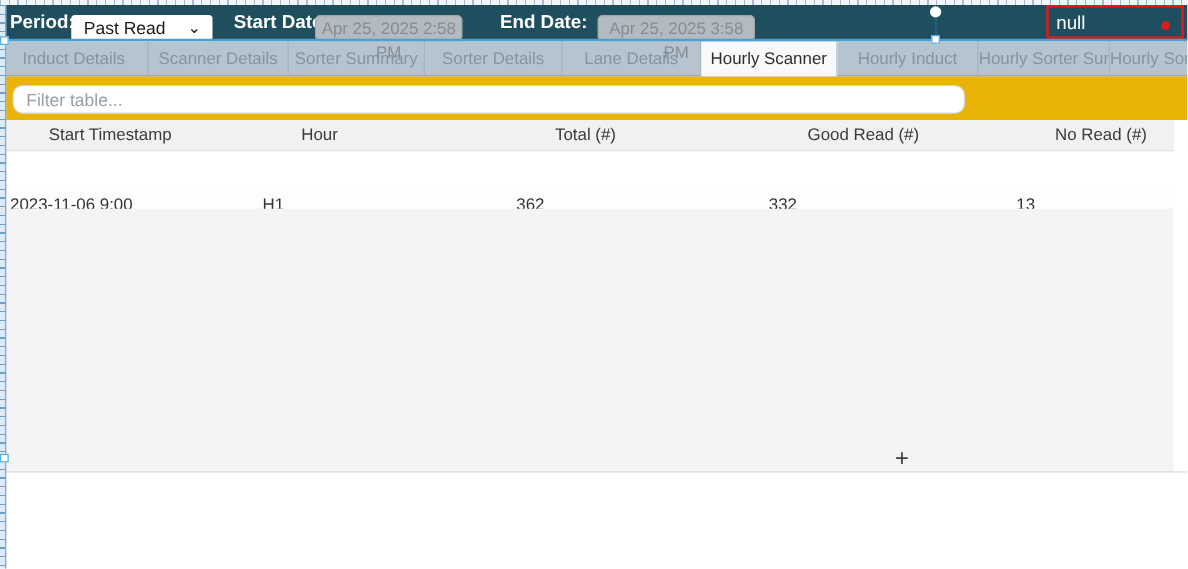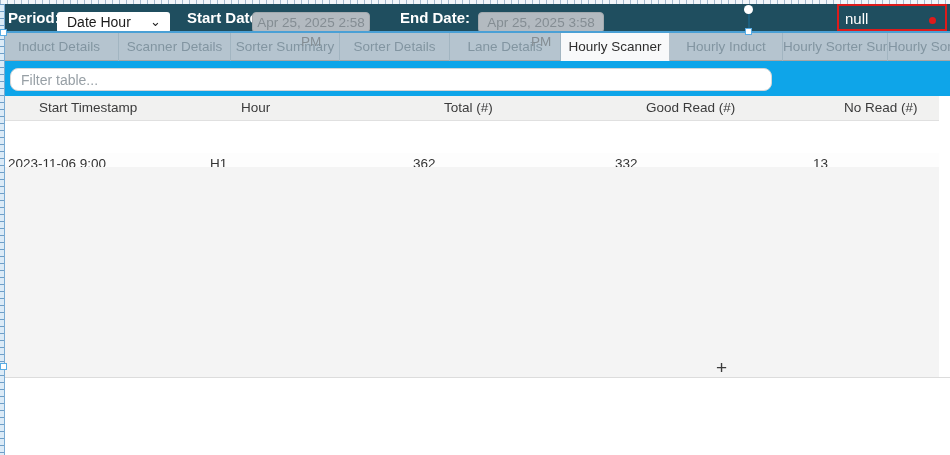--- a/index.html
+++ b/index.html
@@ -43,21 +43,21 @@
   .tabbar { position:absolute; left:0; top:33px; width:950px; height:28px; background:#b5c4cf;
     display:flex; border-bottom:1px solid #a6a6a6; z-index:5; }
   .tab { height:28px; line-height:28px; text-align:center; font-size:13.5px; color:#8295a1;
     border-right:1px solid #a2b5c1; overflow:hidden; white-space:nowrap; cursor:pointer; }
   .tab:nth-child(1){width:119px;} .tab:nth-child(2){width:112px;} .tab:nth-child(3){width:109px;}
   .tab:nth-child(4){width:110px;} .tab:nth-child(5){width:111px;} .tab:nth-child(6){width:109px;}
   .tab:nth-child(7){width:113px;} .tab:nth-child(8){width:105px;} .tab:nth-child(9){width:62px; border-right:none;}
   .tab.active { background:#f8f9fa; color:#2e2e2e; border-right-color:#b9c4cc; }
 
   
-  .filterbar { position:absolute; left:0; top:61px; width:950px; height:35px; background:#0ea5e9; }
+  .filterbar { position:absolute; left:0; top:61px; width:950px; height:35px; background:#eab308; }
   .filter-input { position:absolute; left:10px; top:7px; width:762px; height:23px; background:#fff;
     border:1px solid #d6d6d6; border-radius:8px; font-size:14px; color:#333; padding:0 10px; outline:none;
     font-family:"Liberation Sans", sans-serif; }
   .filter-input::placeholder { color:#98a0a6; }
 
   
   .thead, .trow { position:absolute; left:0; width:950px; display:grid;
     grid-template-columns:202px 203px 202px 198px 1fr; }
   .thead { top:96px; height:25px; background:#f1f1f0; border-bottom:1px solid #e0e0e0; }
   .thead .cell { font-size:13.5px; color:#3b3b3b; line-height:24px; padding-left:8px;margin-left:31px; }
@@ -80,21 +80,21 @@
   .stacked-bar { position:absolute; left:809px; width:141px; bottom:0; display:flex; flex-direction:column; z-index:2; }
 </style>
 </head>
 <body>
 
 <div id="stage">
 
   <div class="toolbar">
     <span class="tb-label lbl-period">Period:</span>
     <div class="select">
-      <span>Date Hour</span>
+      <span>Past Read</span>
       <span class="chev">⌄</span>
     </div>
     <span class="tb-label lbl-start">Start Date:</span>
     <div class="datefield date-start">Apr 25, 2025 2:58 PM</div>
     <span class="tb-label lbl-end">End Date:</span>
     <div class="datefield date-end">Apr 25, 2025 3:58 PM</div>
     <div class="null-box">
       <span class="txt">null</span>
       <span class="dot"></span>
     </div>

